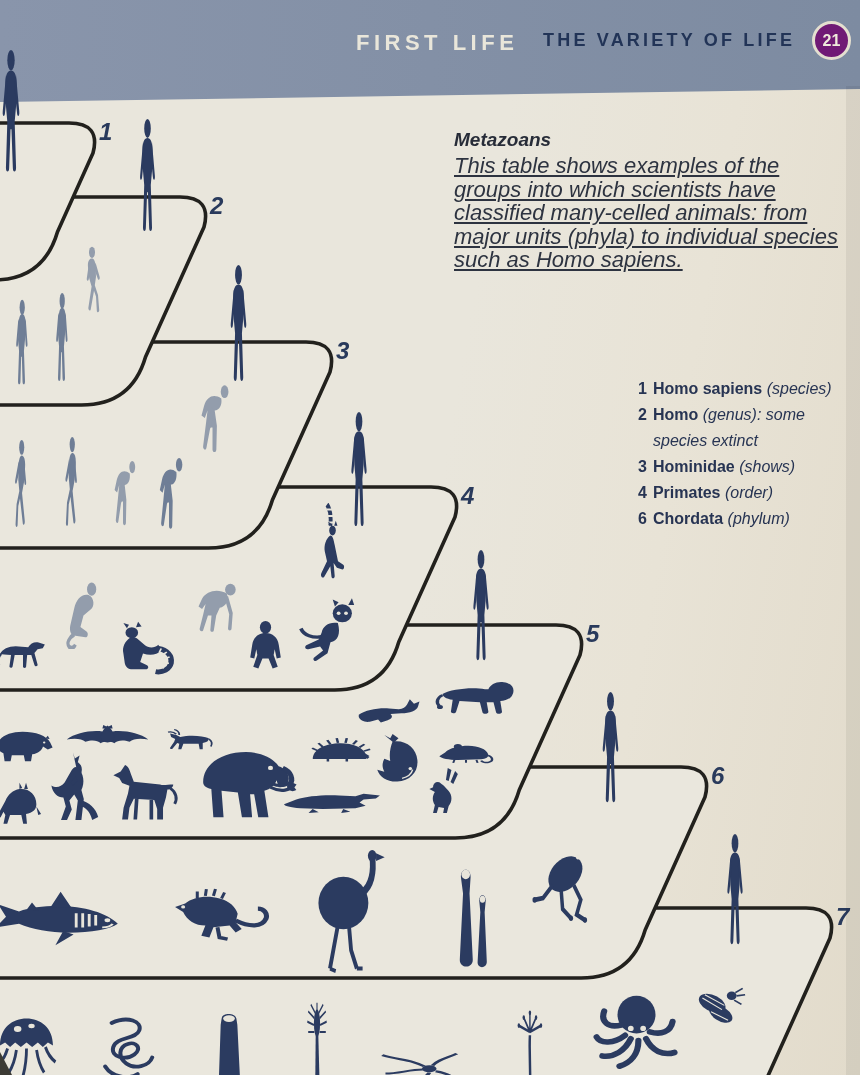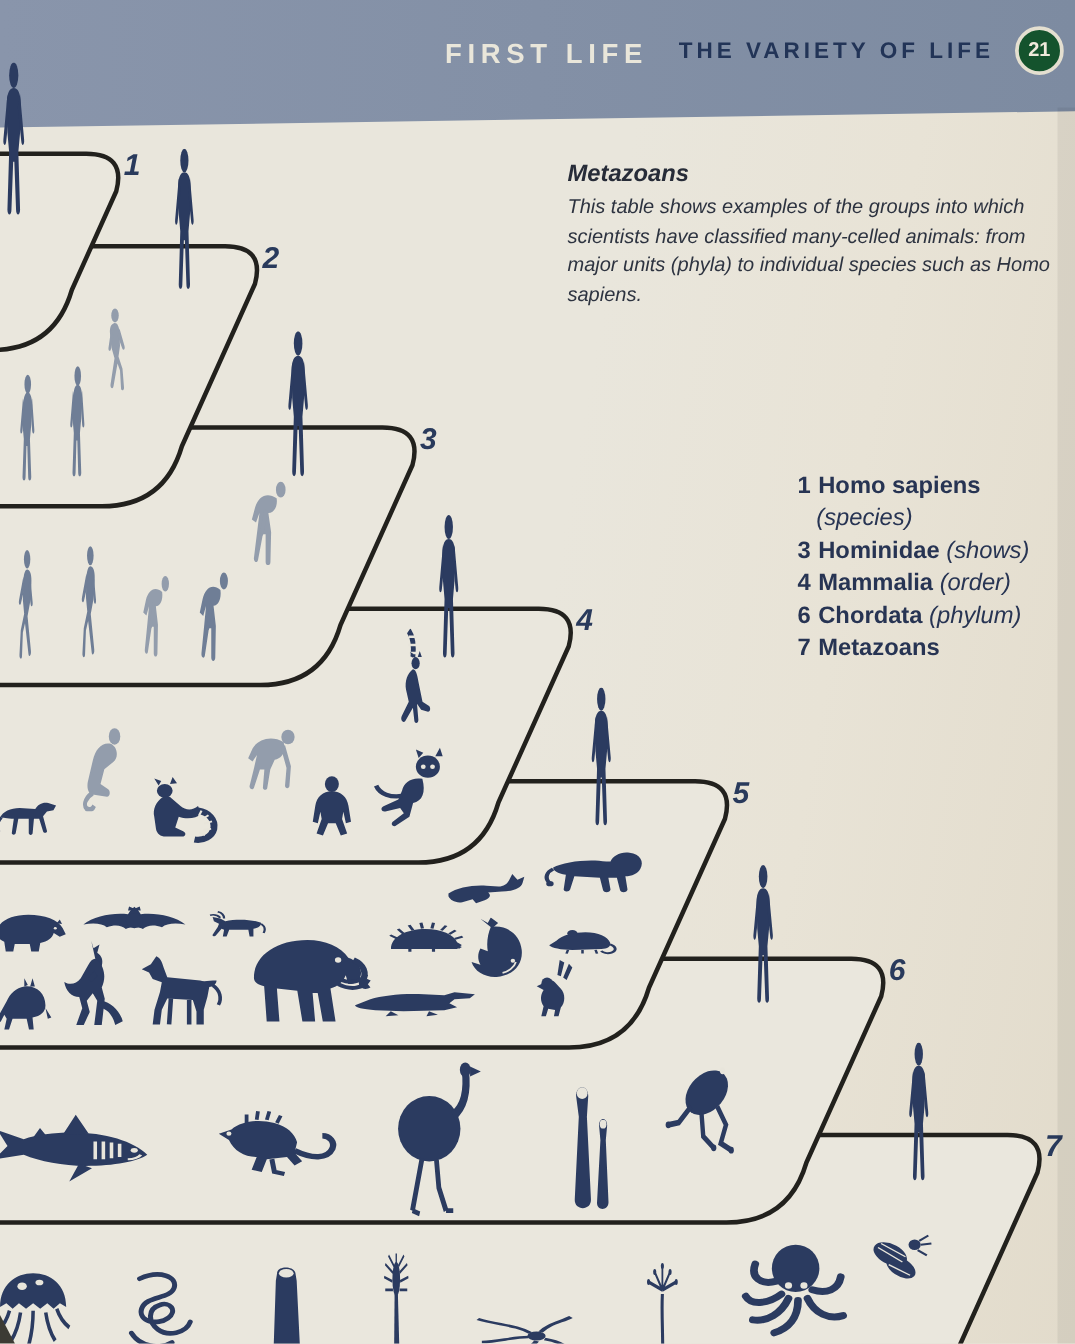--- a/index.html
+++ b/index.html
@@ -9,30 +9,30 @@
   .page{position:absolute;inset:0;
         background:linear-gradient(100deg,#e9e6dc 50%,#e8e3d6 72%,#e2dbcb 100%);}
   svg.diagram{position:absolute;left:0;top:0;z-index:1;}
   .overlay{position:absolute;z-index:2;}
   
   .hdr-sec{left:356px;top:30px;font-weight:700;font-size:22px;letter-spacing:4.5px;
            color:#e9e6da;white-space:nowrap;}
   .hdr-title{left:543px;top:30px;font-weight:700;font-size:18px;letter-spacing:3.2px;
            color:#223457;white-space:nowrap;}
   .badge{left:812px;top:21px;width:39px;height:39px;border-radius:50%;
-         background:#14532d;border:3px solid #e4dfd0;box-sizing:border-box;
+         background:#701a75;border:3px solid #e4dfd0;box-sizing:border-box;
          color:#efeadb;font-weight:700;font-size:16px;
          display:flex;align-items:center;justify-content:center;}
   
   .note{left:454px;top:129px;width:386px;font-style:italic;color:#2d3340;}
   .note .note-h{font-size:19px;font-weight:700;color:#272c38;margin:0 0 3px 0;}
-  .note p{margin:0;font-size:16px;line-height:23.6px;}
+  .note p{margin:0;font-size:22px;line-height:23.6px;text-decoration:underline;}
   
   .legend{left:638px;top:376px;width:222px;color:#273453;
-          font-size:19px;line-height:26px;font-weight:700;}
+          font-size:16px;line-height:26px;font-weight:700;}
   .lrow{padding-left:15px;text-indent:-15px;}
   .lnum{margin-right:6px;}
   .lrow:nth-child(n+3) .lname{}
   .lqual{font-weight:400;font-style:italic;}
 </style>
 </head>
 <body>
 
 <div class="page"></div>
 
@@ -337,17 +337,17 @@
   <span>21</span>
 </div>
 
 <div class="overlay note">
   <div class="note-h">Metazoans</div>
   <p>This table shows examples of the groups into which scientists have classified many-celled animals: from major units (phyla) to individual species such as Homo sapiens.</p>
 </div>
 
 <div class="overlay legend">
   <div class="lrow"><span class="lnum">1</span><span class="lname">Homo sapiens</span> <span class="lqual">(species)</span></div>
+  <div class="lrow"><span class="lnum">2</span><span class="lname">Homo</span> <span class="lqual">(genus): some species extinct</span></div>
   <div class="lrow"><span class="lnum">3</span><span class="lname">Hominidae</span> <span class="lqual">(shows)</span></div>
-  <div class="lrow"><span class="lnum">4</span><span class="lname">Mammalia</span> <span class="lqual">(order)</span></div>
+  <div class="lrow"><span class="lnum">4</span><span class="lname">Primates</span> <span class="lqual">(order)</span></div>
   <div class="lrow"><span class="lnum">6</span><span class="lname">Chordata</span> <span class="lqual">(phylum)</span></div>
-  <div class="lrow"><span class="lnum">7</span><span class="lname">Metazoans</span> <span class="lqual"></span></div>
 </div>
 
 </body></html>

